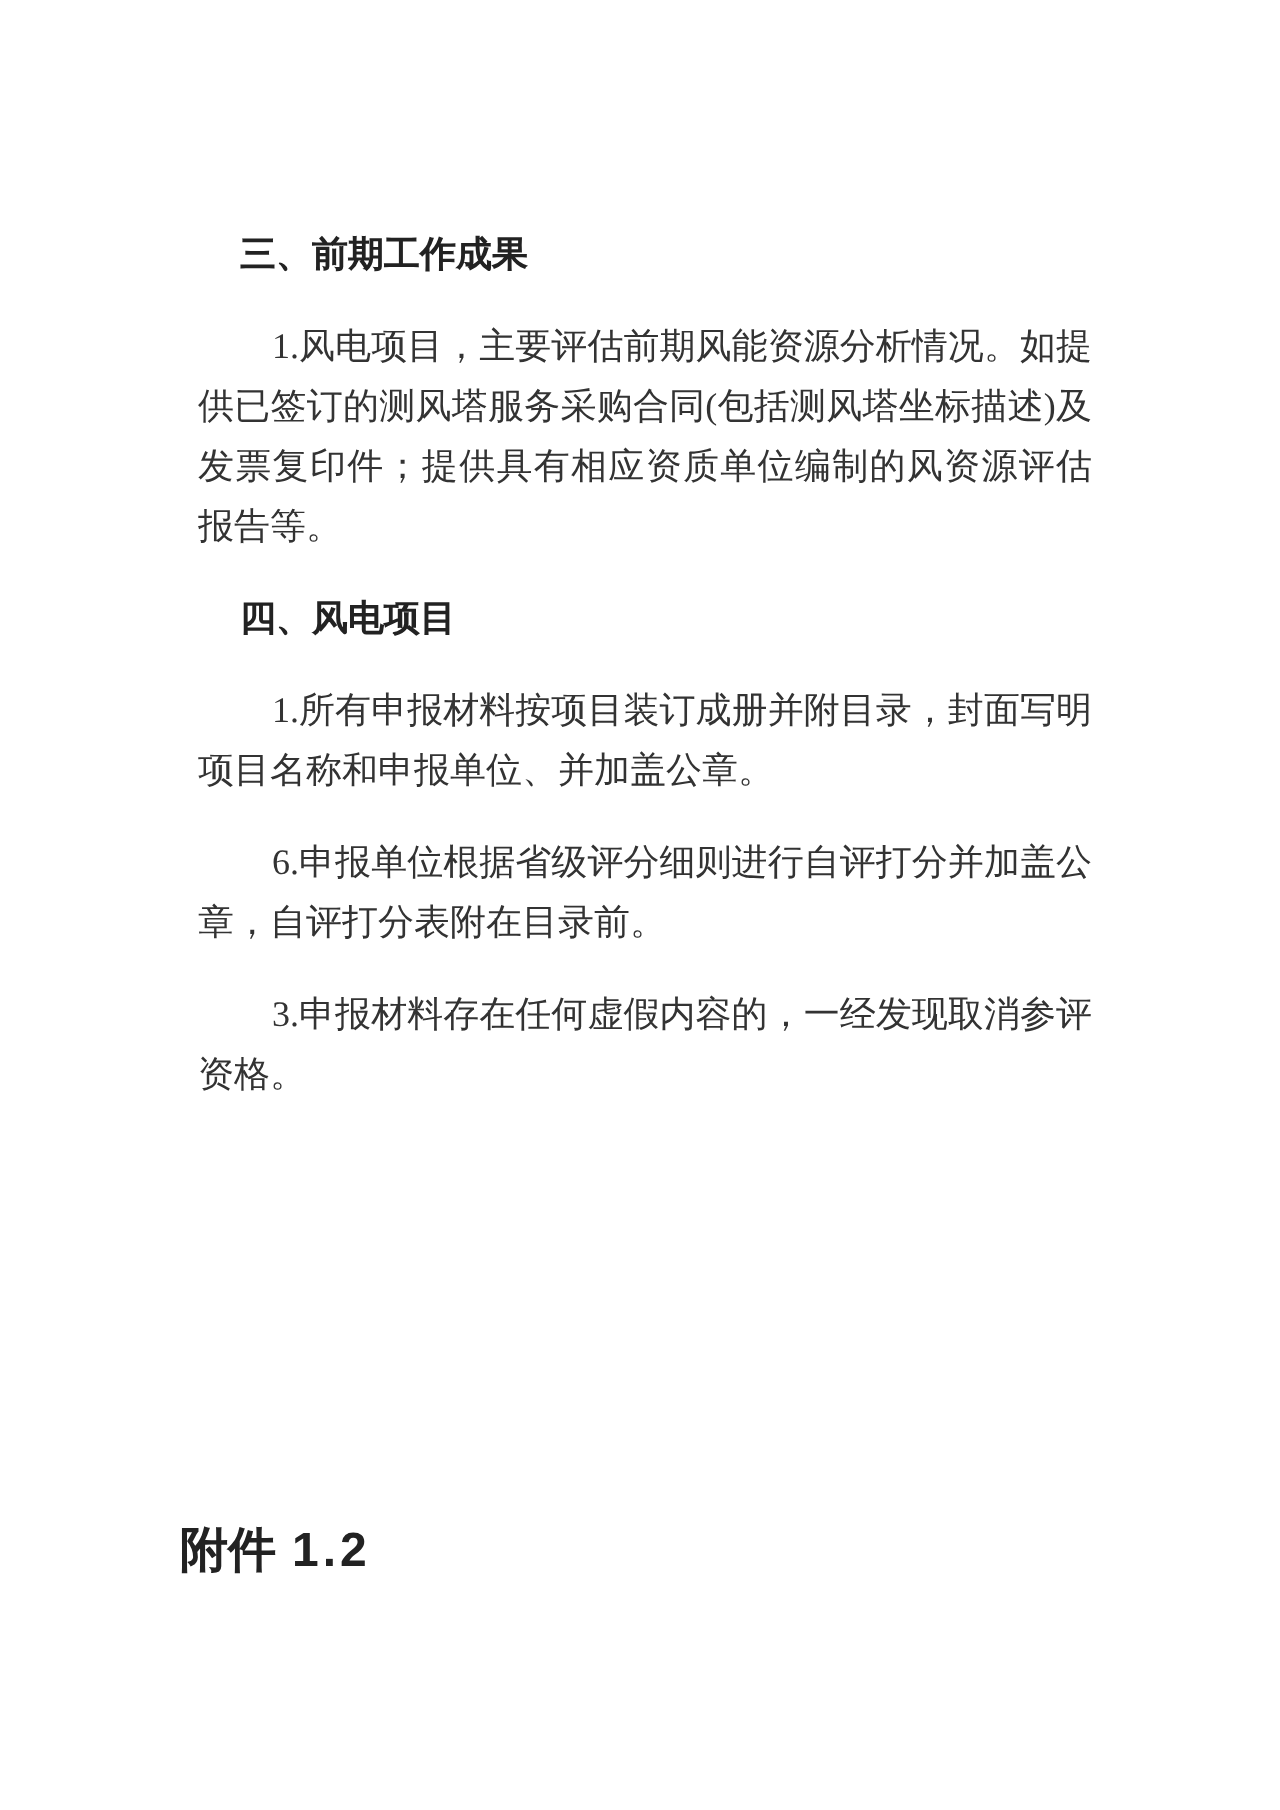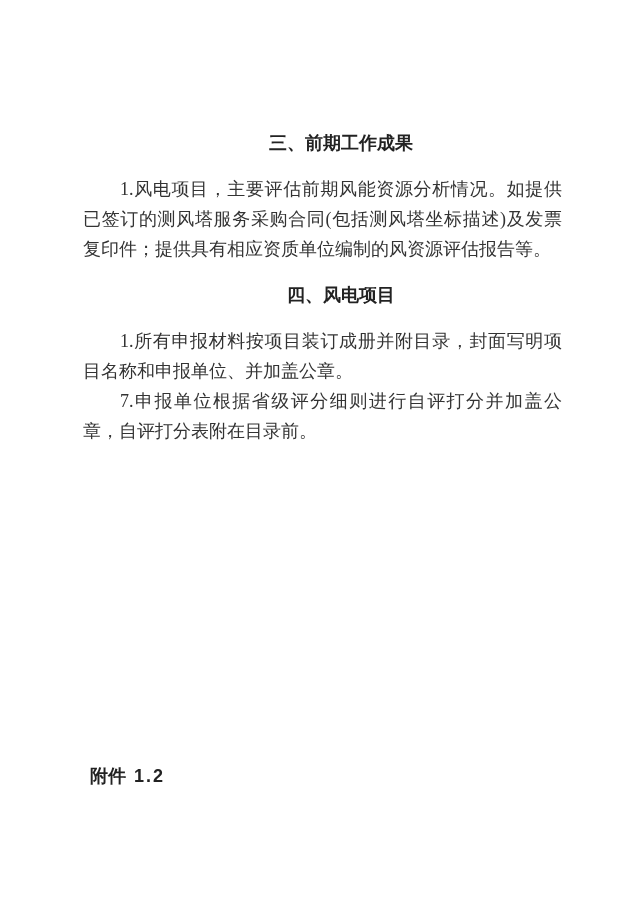--- a/index.html
+++ b/index.html
@@ -19,44 +19,43 @@
     width:640px; height:905px;
     background:var(--bg);
     overflow:hidden;
   }
   .content{
     position:absolute;
     left:83px; top:112px;
     width:479px;
   }
   .section-heading{
-    margin:16px;
+    margin:0;
     font-family:"Liberation Sans","DejaVu Sans",sans-serif;
     font-weight:bold;
     font-size:18px;
     line-height:30px;
     color:var(--heading);
     text-indent:37px;
-    text-align:center;
   }
   .para{
-    margin:0;
+    margin:16px;
     font-size:18px;
     line-height:30px;
     color:var(--text);
     text-indent:37px;
     text-align:justify;
     text-justify:inter-ideograph;
   }
   .attachment{
     position:absolute;
     left:90px; top:761px;
     font-family:"Liberation Sans","DejaVu Sans",sans-serif;
     font-weight:bold;
-    font-size:18px;
+    font-size:24px;
     line-height:30px;
     color:var(--heading);
     white-space:nowrap;
   }
   .attachment .att-number{
     margin-left:8px;
     letter-spacing:2px;
   }
 </style>
 </head>
@@ -66,21 +65,22 @@
   <div class="content">
 
     <section>
       <h2 class="section-heading">三、前期工作成果</h2>
       <p class="para">1.风电项目，主要评估前期风能资源分析情况。如提供已签订的测风塔服务采购合同(包括测风塔坐标描述)及发票复印件；提供具有相应资质单位编制的风资源评估报告等。</p>
     </section>
 
     <section>
       <h2 class="section-heading">四、风电项目</h2>
       <p class="para">1.所有申报材料按项目装订成册并附目录，封面写明项目名称和申报单位、并加盖公章。</p>
-      <p class="para">7.申报单位根据省级评分细则进行自评打分并加盖公章，自评打分表附在目录前。</p>
+      <p class="para">6.申报单位根据省级评分细则进行自评打分并加盖公章，自评打分表附在目录前。</p>
+      <p class="para">3.申报材料存在任何虚假内容的，一经发现取消参评资格。</p>
     </section>
 
   </div>
 
   <div class="attachment">
     <span class="att-prefix">附件</span><span class="att-number">1.2</span>
   </div>
 </div>
 
 </body></html>

